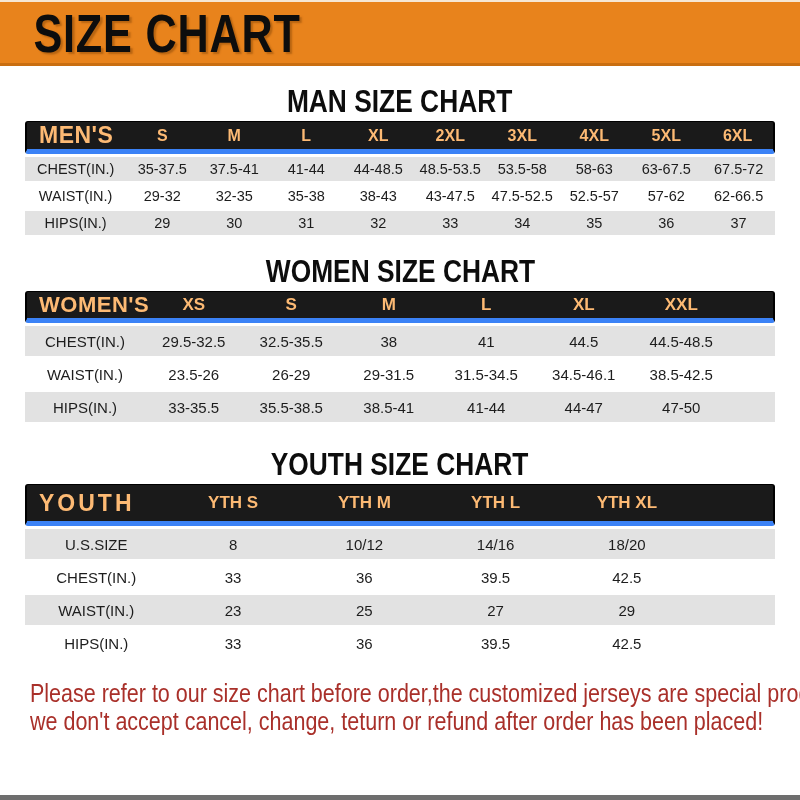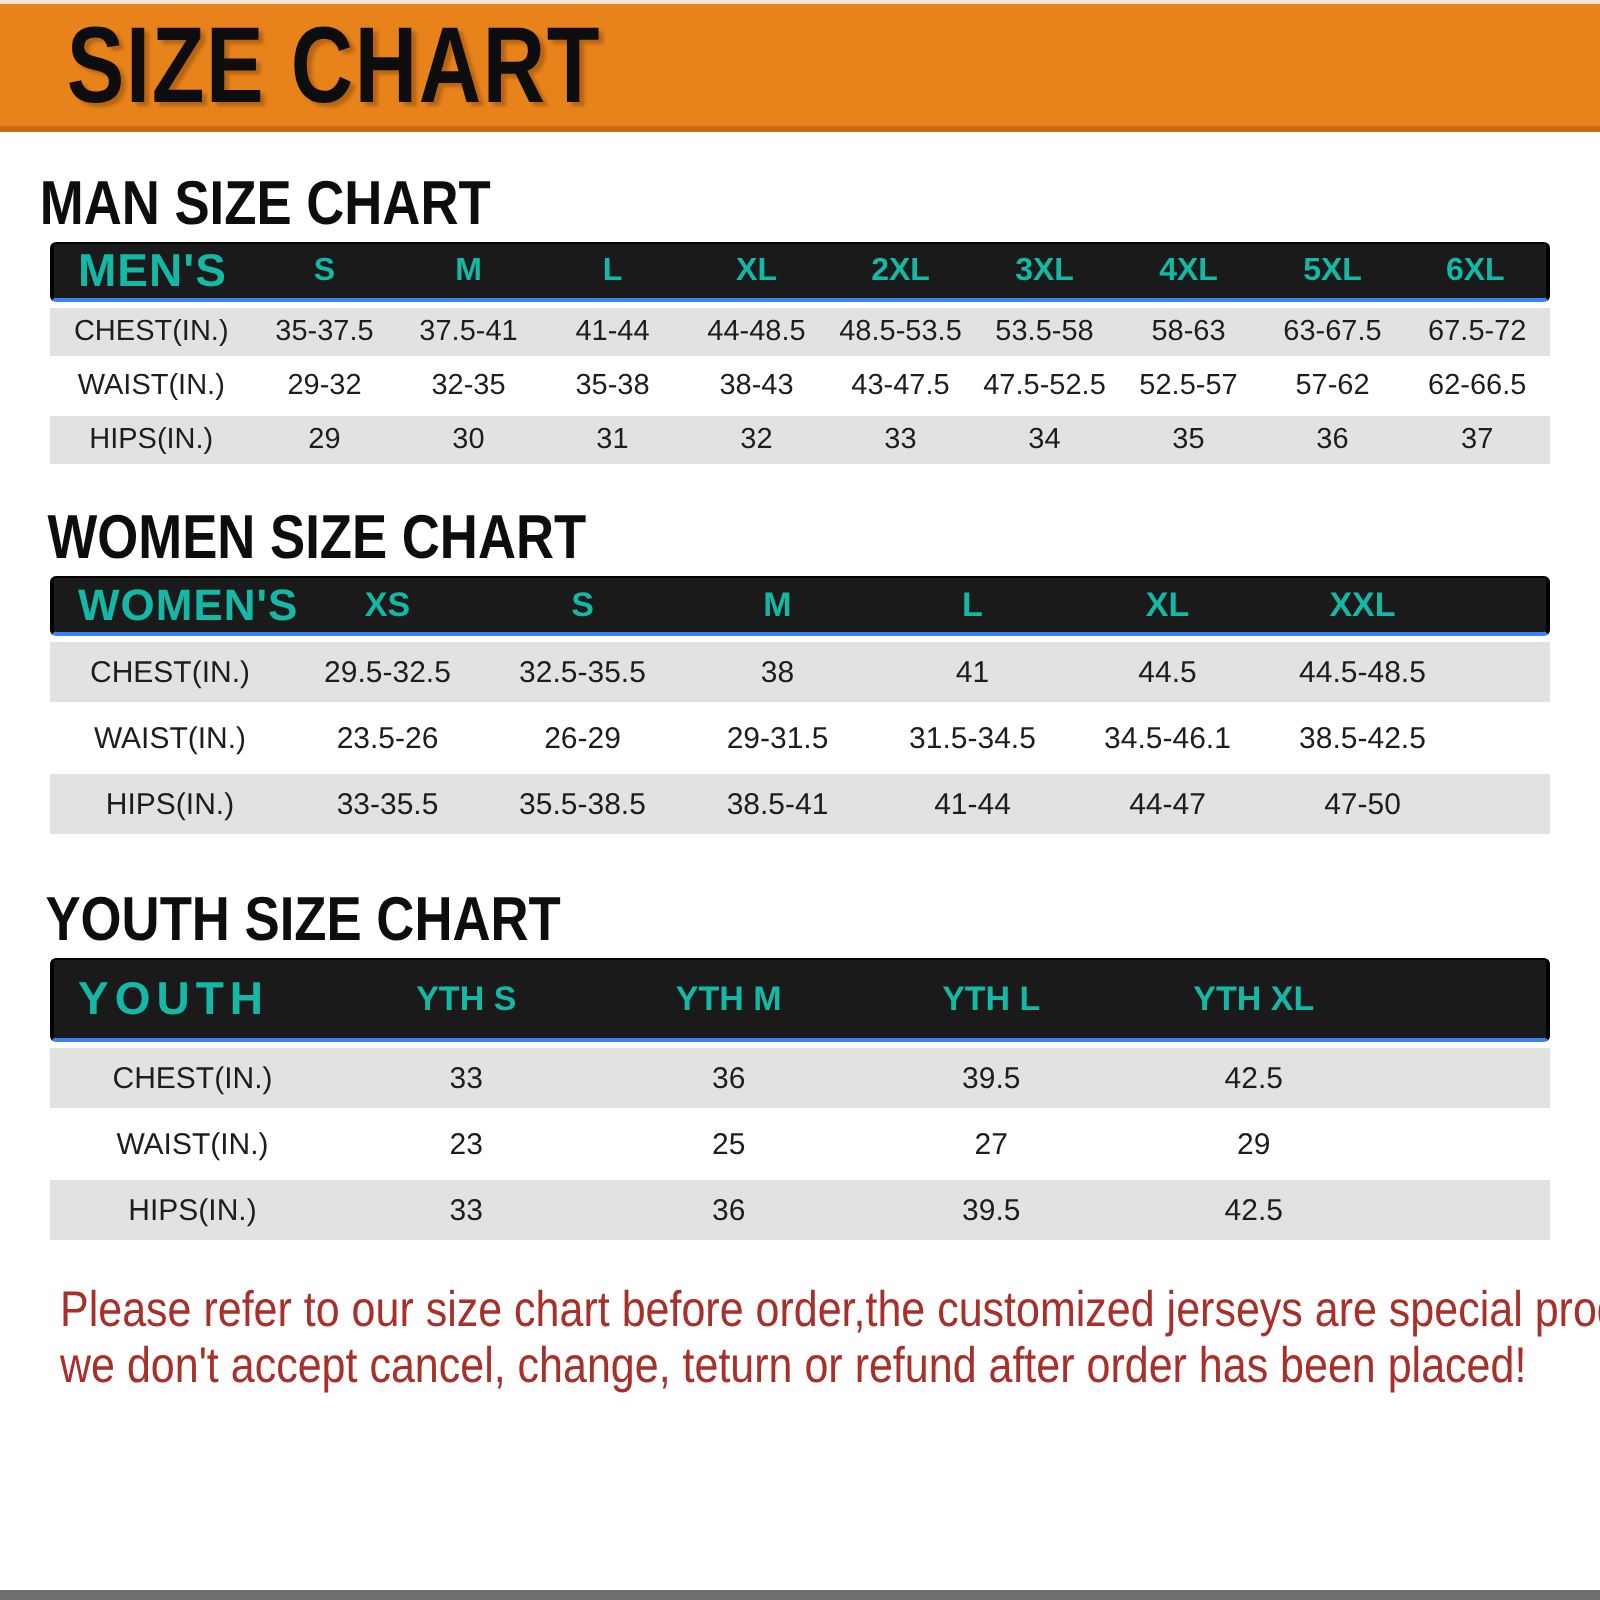--- a/index.html
+++ b/index.html
@@ -36,21 +36,21 @@
     font-weight:800;
     letter-spacing:1px;
     color:#0d0d0d;
     transform:scaleX(0.80);
     text-shadow:3px 2px 2px rgba(110,55,0,0.40);
     white-space:nowrap;
     line-height:1;
   }
   
   .section-heading{
-    text-align:left;
+    text-align:center;
     height:32px;line-height:32px;
     white-space:nowrap;
   }
   .section-heading span{
     display:inline-block;
     font-size:31px;font-weight:800;
     letter-spacing:0px;
     transform:scaleX(0.85);
     color:#0d0d0d;
   }
@@ -63,26 +63,26 @@
     margin:0 auto;
     border-collapse:separate;
     border-spacing:0 3px;
     table-layout:fixed;
   }
   .men-table{margin-top:18px;}
   .women-table{margin-top:18px;}
   .youth-table{margin-top:16px;}
   table.size-table thead th{
     background:var(--header-bar);
-    color:#14b8a6;
+    color:#fdba74;
     font-weight:600;
     vertical-align:middle;
     text-align:center;
     border-top:1px solid #000;
-    border-bottom:2px solid #3b82f6;
+    border-bottom:5px solid #3b82f6;
   }
   table.size-table thead th:first-child{
     text-align:left;
     padding-left:12px;
     font-weight:800;
     border-left:2px solid #000;
     border-radius:3px 0 0 3px;
   }
   table.size-table thead th:last-child{
     border-right:2px solid #000;
@@ -275,20 +275,28 @@
         <th>YOUTH</th>
         <th>YTH S</th>
         <th>YTH M</th>
         <th>YTH L</th>
         <th>YTH XL</th>
         <th></th>
       </tr>
     </thead>
   <tbody>
       <tr>
+        <td>U.S.SIZE</td>
+        <td>8</td>
+        <td>10/12</td>
+        <td>14/16</td>
+        <td>18/20</td>
+        <td></td>
+      </tr>
+      <tr>
         <td>CHEST(IN.)</td>
         <td>33</td>
         <td>36</td>
         <td>39.5</td>
         <td>42.5</td>
         <td></td>
       </tr>
       <tr>
         <td>WAIST(IN.)</td>
         <td>23</td>

